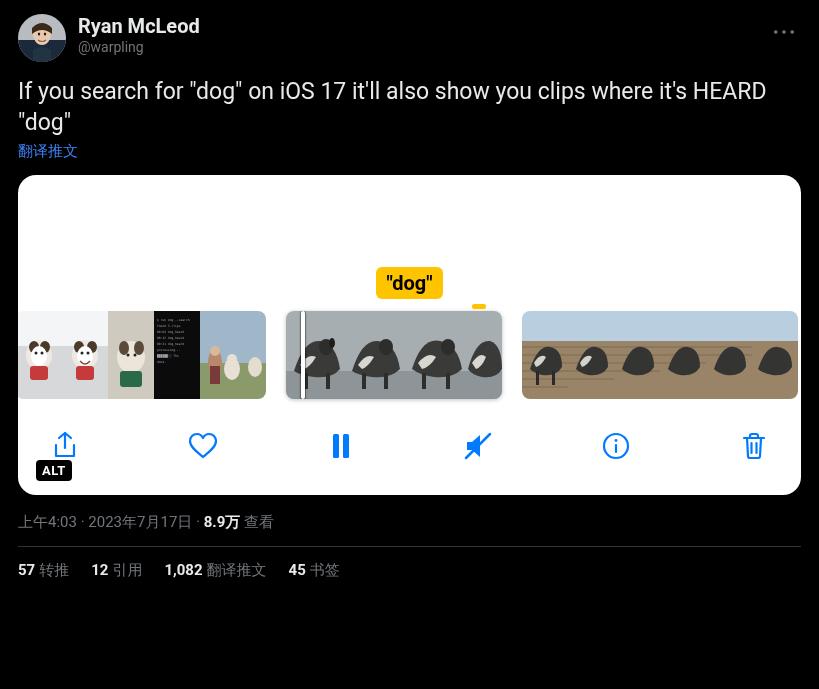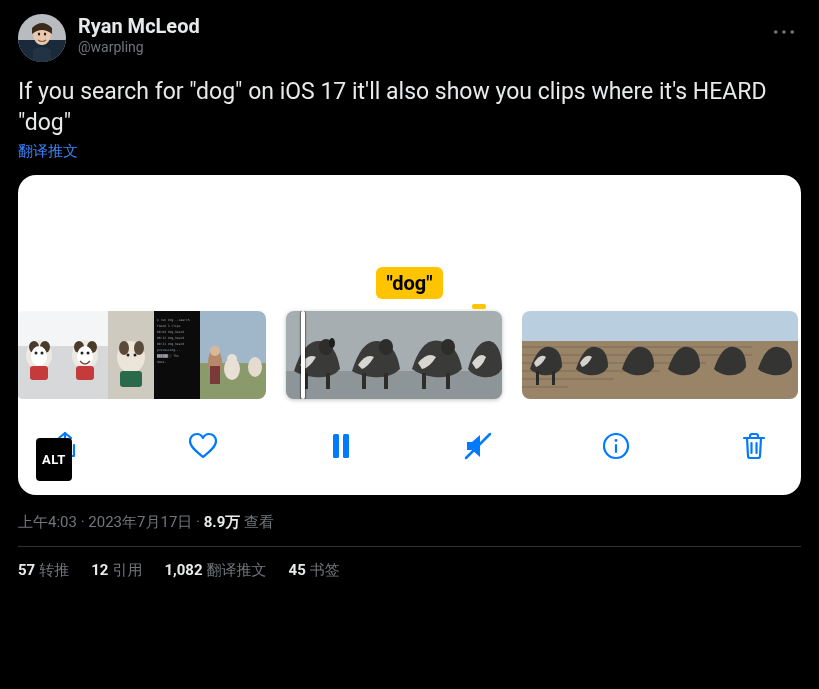--- a/index.html
+++ b/index.html
@@ -140,21 +140,21 @@
   }
   .tb-btn svg { width: 32px; height: 32px; display: block; }
   .alt-badge {
     position: absolute;
     left: 18px;
     bottom: 14px;
     background: #000;
     color: #fff;
     font-size: 13px;
     font-weight: 700;
-    padding: 14px 6px;
+    padding: 3px 6px;
     border-radius: 4px;
     letter-spacing: 0.5px;
   }
   .meta-row {
     margin-top: 18px;
     color: #71767b;
     font-size: 15px;
   }
   .meta-row .strong { color: #e7e9ea; font-weight: 700; text-align: center; }
   .divider {

